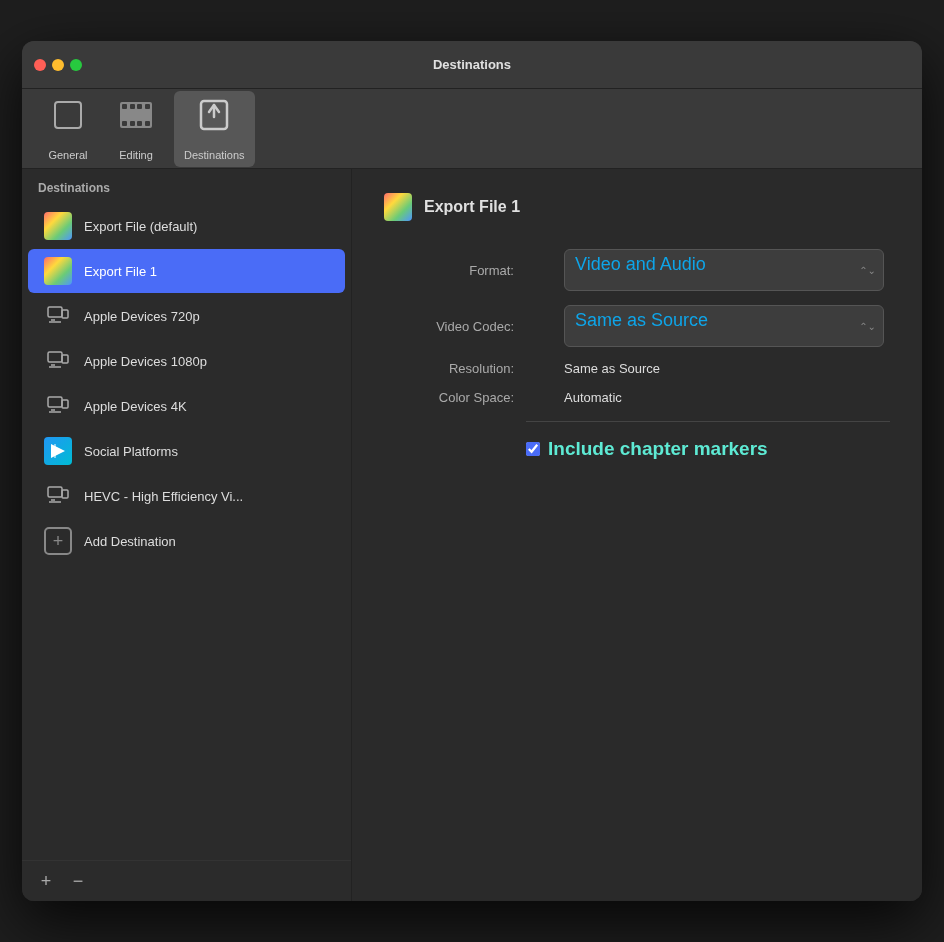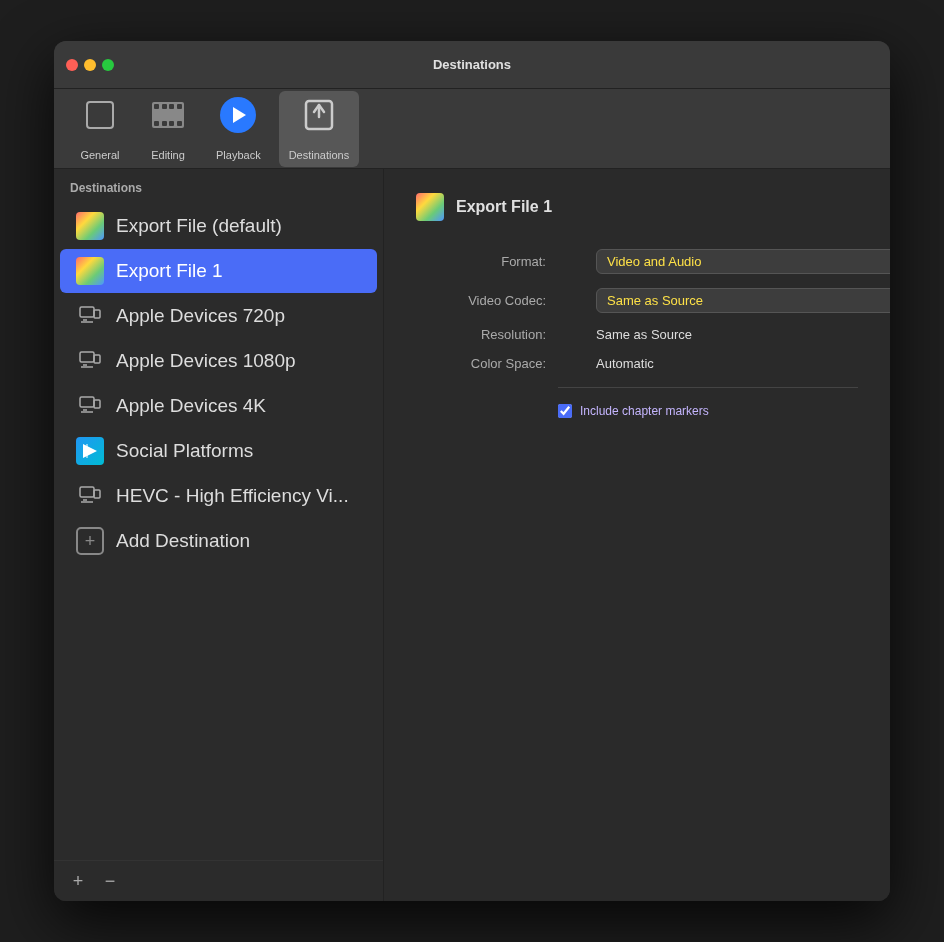--- a/index.html
+++ b/index.html
@@ -7,21 +7,21 @@
       background: #1e1e1e;
       font-family: -apple-system, BlinkMacSystemFont, "Helvetica Neue", sans-serif;
       width: 944px;
       height: 942px;
       overflow: hidden;
       display: flex;
       align-items: center;
       justify-content: center;
     }
     .window {
-      width: 836px;
+      width: 900px;
       height: 860px;
       background: #2b2b2b;
       border-radius: 12px;
       overflow: hidden;
       display: flex;
       flex-direction: column;
       box-shadow: 0 20px 60px rgba(0,0,0,0.8);
     }
     
     .titlebar {
@@ -174,21 +174,21 @@
       gap: 12px;
       cursor: pointer;
       border-radius: 6px;
       margin: 1px 6px;
     }
     .sidebar-item.selected {
       background: #4a6cf7;
     }
     .sidebar-item-label {
       color: #ddd;
-      font-size: 19px;
+      font-size: 13px;
     }
     .sidebar-item.selected .sidebar-item-label {
       color: white;
     }
     .sidebar-footer {
       border-top: 1px solid #333;
       padding: 8px 12px;
       display: flex;
       gap: 8px;
     }
@@ -236,23 +236,23 @@
       flex-shrink: 0;
     }
     .form-value {
       color: #ddd;
       font-size: 13px;
     }
     .form-select {
       background: #3d3d3d;
       border: 1px solid #555;
       border-radius: 6px;
-      color: #fde047;
-      font-size: 13px;
-      padding: 4px 28px 4px 10px;
+      color: #0ea5e9;
+      font-size: 18px;
+      padding: 4px 28px 16px 10px;
       width: 320px;
       appearance: none;
       -webkit-appearance: none;
       cursor: pointer;
       position: relative;
     }
     .select-wrapper {
       position: relative;
       display: inline-block;
     }
@@ -278,22 +278,23 @@
       margin-left: 142px;
       margin-bottom: 14px;
     }
     .checkbox-input {
       width: 14px;
       height: 14px;
       accent-color: #4a6cf7;
       cursor: pointer;
     }
     .checkbox-label {
-      color: #c4b5fd;
-      font-size: 12px;
+      color: #5eead4;
+      font-size: 19px;
+      font-weight: bold;
     }
     
     .filmstrip-icon {
       width: 28px;
       height: 28px;
       background: linear-gradient(135deg, #ff6b6b, #ffd93d, #6bcb77, #4d96ff);
       border-radius: 4px;
       flex-shrink: 0;
     }
     
@@ -367,26 +368,20 @@
           <rect x="25" y="19" width="5" height="5" rx="1" fill="#3a3a3a"></rect>
           <rect x="10" y="2" width="5" height="5" rx="1" fill="#3a3a3a"></rect>
           <rect x="10" y="19" width="5" height="5" rx="1" fill="#3a3a3a"></rect>
           <rect x="17" y="2" width="5" height="5" rx="1" fill="#3a3a3a"></rect>
           <rect x="17" y="19" width="5" height="5" rx="1" fill="#3a3a3a"></rect>
         </svg>
       </div>
       <span class="toolbar-label">Editing</span>
     </div>
 
-    <div class="toolbar-item">
-      <div class="toolbar-icon">
-        <div class="icon-play"></div>
-      </div>
-      <span class="toolbar-label">Playback</span>
-    </div>
 
 
     <div class="toolbar-item active">
       <div class="toolbar-icon">
         <svg width="30" height="32" viewBox="0 0 30 32">
           <rect x="2" y="2" width="26" height="28" rx="3" fill="none" stroke="#ccc" stroke-width="2.5"></rect>
           <path d="M15 6 L15 18" stroke="#ccc" stroke-width="2.5" stroke-linecap="round"></path>
           <path d="M10 13 L15 6 L20 13" fill="none" stroke="#ccc" stroke-width="2.5" stroke-linecap="round" stroke-linejoin="round"></path>
         </svg>
       </div>

